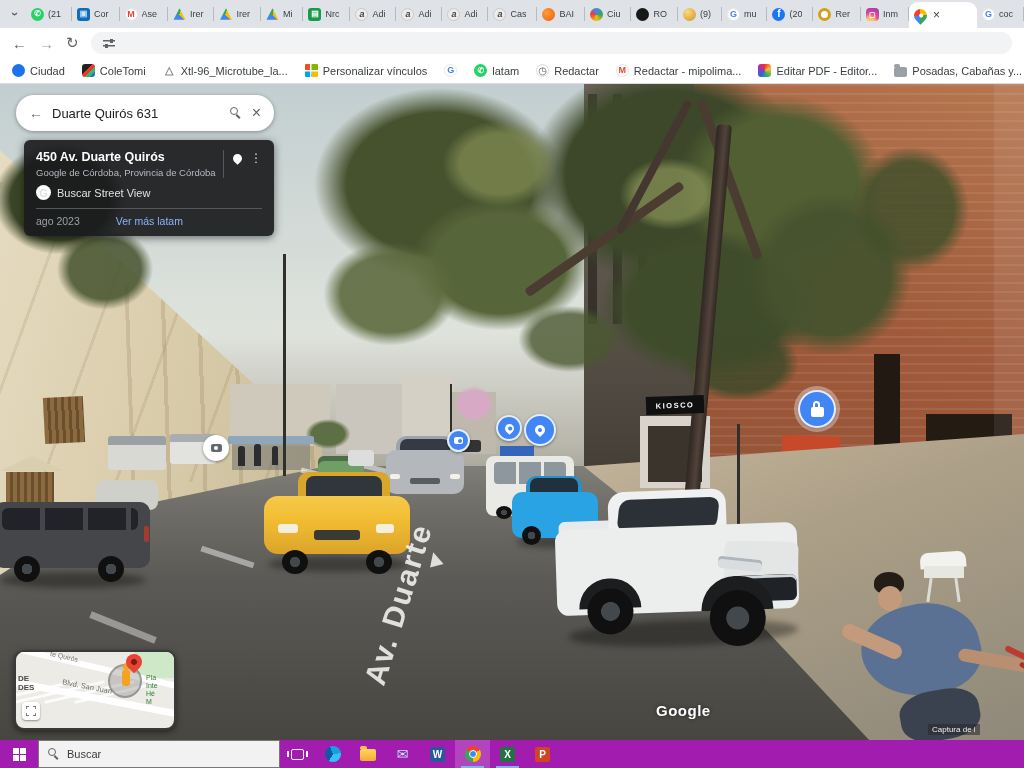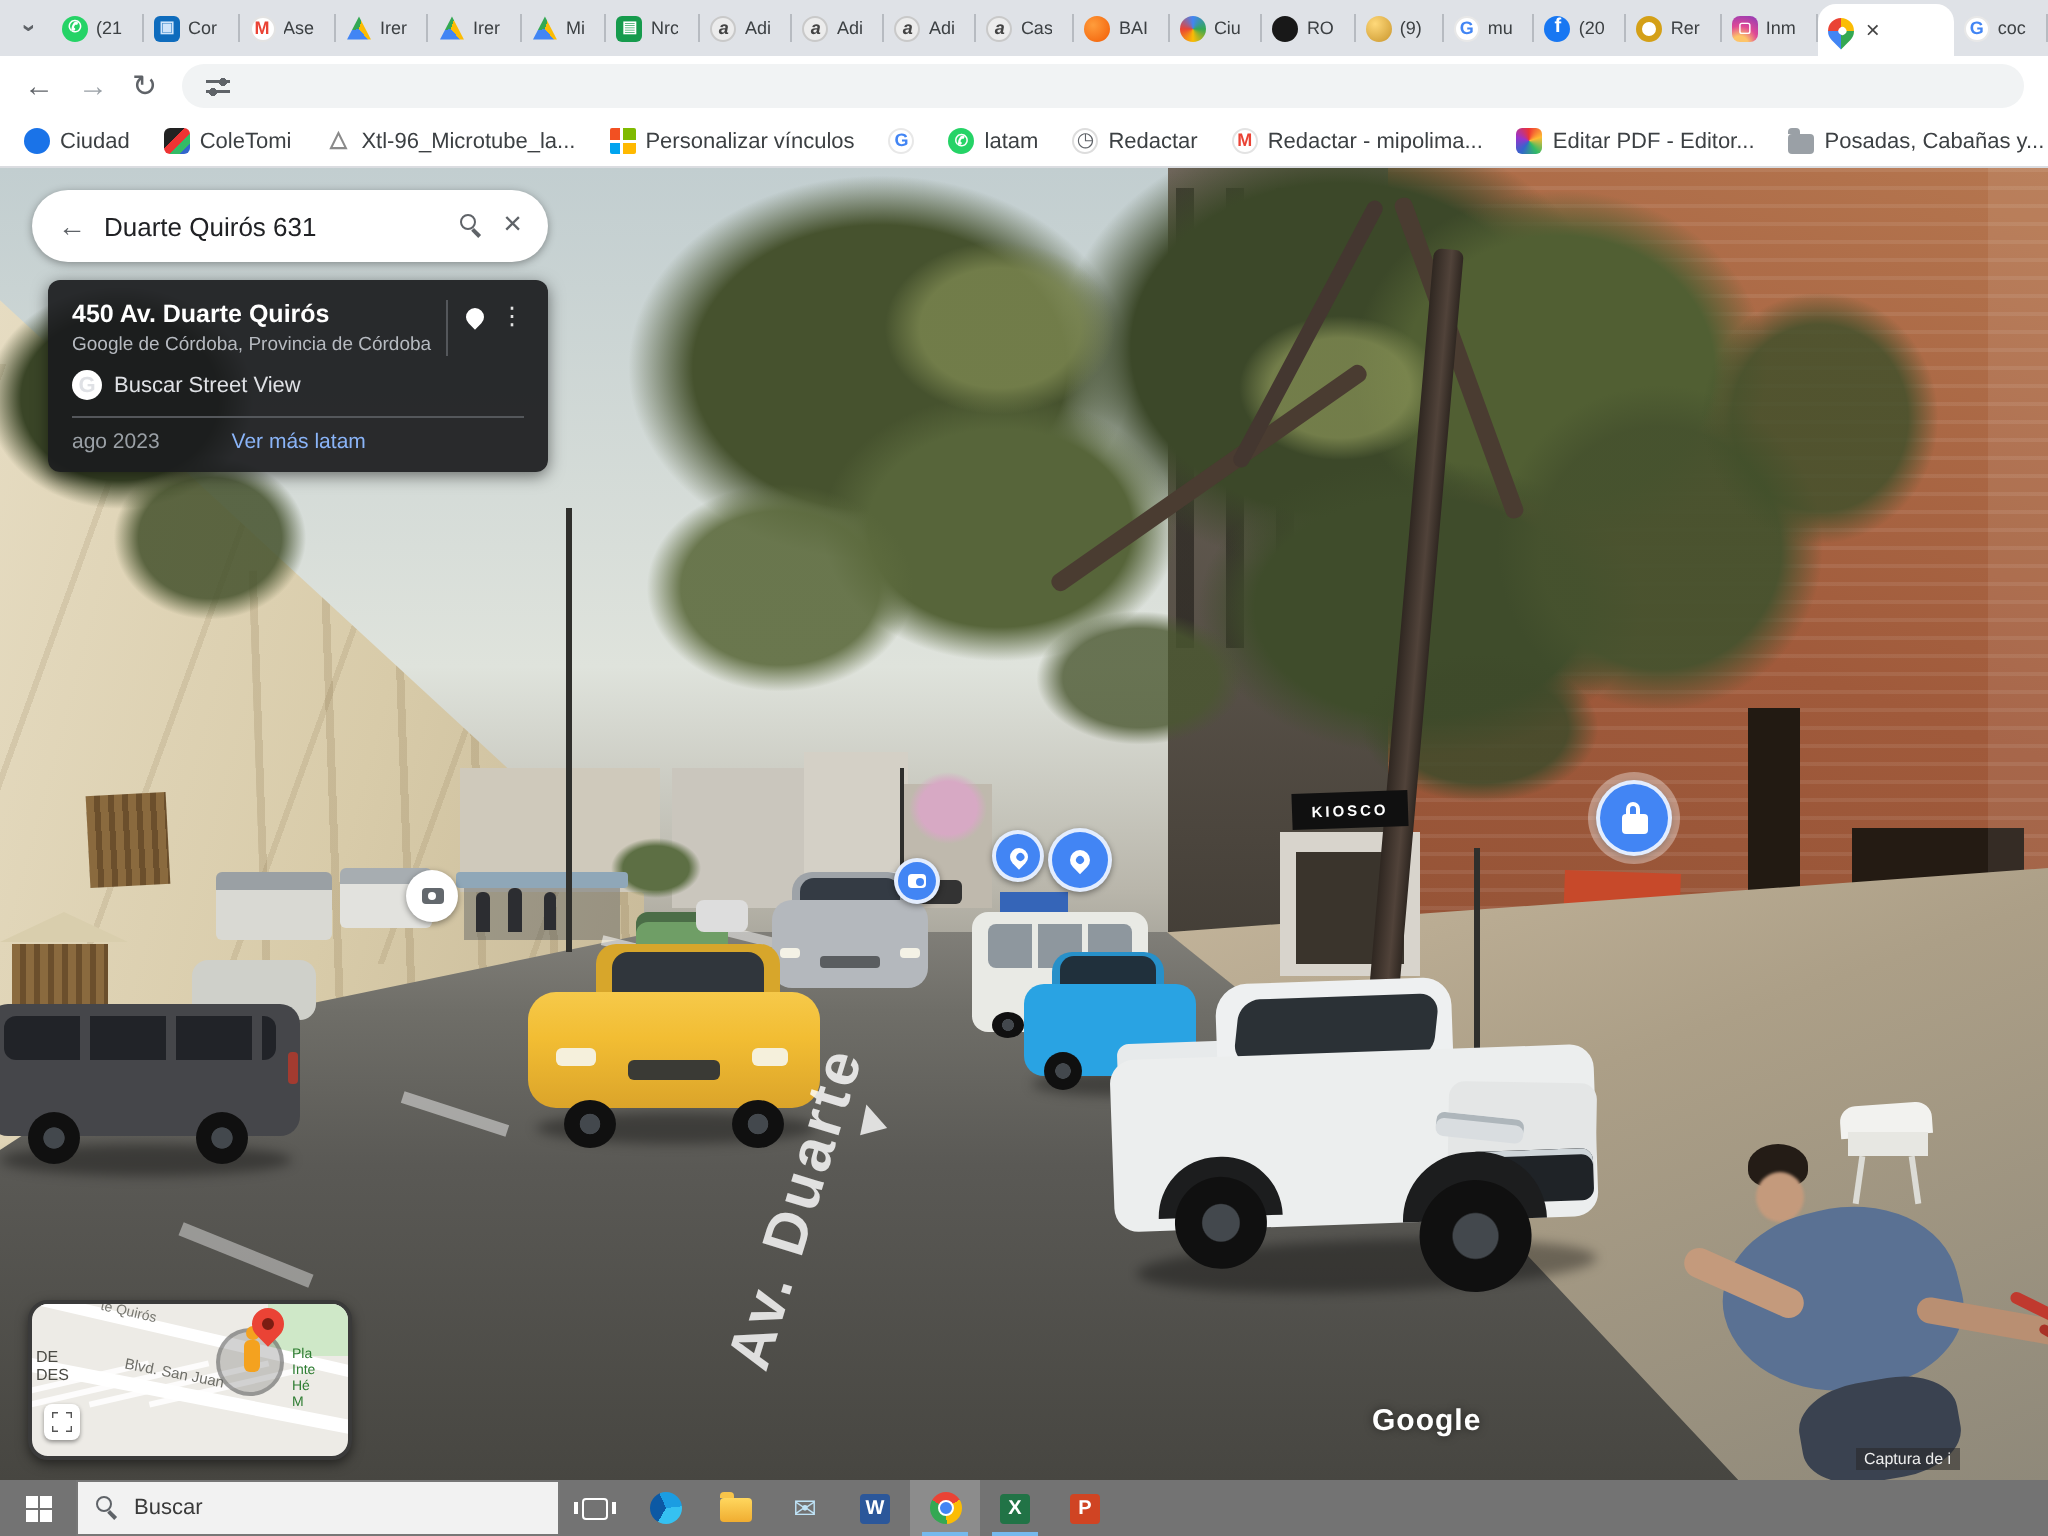--- a/index.html
+++ b/index.html
@@ -92,27 +92,27 @@
   #info-card .prov span{font-size:11px;color:#dfe1e5;}
   #info-card .div{border-top:1px solid #54575b;margin-top:8px;}
   #info-card .foot{display:flex;margin-top:6px;font-size:10.5px;}
   #info-card .date{color:#9aa0a6;}
   #info-card .more{color:#8ab4f8;margin-left:36px;}
   
   #minimap{position:absolute;left:14px;top:566px;width:158px;height:76px;background:#edebe6;border:2px solid #3a3a3a;border-radius:10px;overflow:hidden;box-shadow:0 2px 6px rgba(0,0,0,.5);z-index:28;}
   .street{position:absolute;background:#fff;}
   .mm-lab{position:absolute;color:#76766f;font-size:7px;white-space:nowrap;}
   .expand-btn{position:absolute;left:6px;top:50px;width:18px;height:18px;background:#fff;border-radius:4px;box-shadow:0 1px 2px rgba(0,0,0,.4);display:flex;align-items:center;justify-content:center;}
-  #google-mark{position:absolute;left:686px;top:618px;color:#fff;font-size:15px;font-weight:bold;letter-spacing:.5px;text-shadow:0 0 4px rgba(0,0,0,.5);z-index:20;}
+  #google-mark{position:absolute;left:656px;top:618px;color:#fff;font-size:15px;font-weight:bold;letter-spacing:.5px;text-shadow:0 0 4px rgba(0,0,0,.5);z-index:20;}
   #capture-note{position:absolute;left:928px;top:640px;font-size:8px;color:#eee;background:rgba(40,40,40,.55);padding:1px 4px;white-space:nowrap;z-index:20;}
   .road-label{position:absolute;left:340px;top:390px;width:170px;height:250px;z-index:6;}
   .road-label span{position:absolute;left:18px;top:205px;transform:rotate(-73deg);transform-origin:0 0;font-size:30px;font-weight:bold;color:rgba(255,255,255,.82);white-space:nowrap;letter-spacing:2px;}
   .sign{position:absolute;display:flex;align-items:center;justify-content:center;}
   
-  #taskbar{position:relative;width:1024px;height:28px;background:#737373;display:flex;align-items:stretch;}
+  #taskbar{position:relative;width:1024px;height:28px;background:#a21caf;display:flex;align-items:stretch;}
   #start-btn{width:38px;display:flex;align-items:center;justify-content:center;}
   .win-logo{width:13px;height:13px;background:
     linear-gradient(#fff,#fff) 0 0/6px 6px no-repeat,
     linear-gradient(#fff,#fff) 7px 0/6px 6px no-repeat,
     linear-gradient(#fff,#fff) 0 7px/6px 6px no-repeat,
     linear-gradient(#fff,#fff) 7px 7px/6px 6px no-repeat;}
   #tb-search{width:242px;background:#f2f2f2;border:1px solid #777;box-sizing:border-box;display:flex;align-items:center;gap:7px;padding:0 9px;font-size:11px;color:#3a3a3a;}
   #taskbar-apps{display:flex;align-items:stretch;}
   .tk-app{width:35px;display:flex;align-items:center;justify-content:center;position:relative;}
   .tk-app.active{background:rgba(255,255,255,.18);}
@@ -497,21 +497,21 @@
   <div id="minimap">
     <div class="a" style="left:118px;top:0;width:40px;height:26px;background:#cfe8c8;"></div>
     <div class="street" style="left:-8px;top:14px;width:190px;height:6px;transform:rotate(13deg);"></div>
     <div class="street" style="left:-8px;top:44px;width:190px;height:7px;transform:rotate(11deg);"></div>
     <div class="street" style="left:12px;top:-6px;width:3px;height:92px;transform:rotate(77deg);opacity:.85;"></div>
     <div class="street" style="left:42px;top:-6px;width:3px;height:92px;transform:rotate(77deg);opacity:.85;"></div>
     <div class="street" style="left:72px;top:-6px;width:3px;height:92px;transform:rotate(77deg);opacity:.85;"></div>
     <div class="street" style="left:102px;top:-6px;width:3px;height:92px;transform:rotate(77deg);opacity:.85;"></div>
     <div class="mm-lab" style="left:34px;top:1px;transform:rotate(13deg);">te Quirós</div>
     <div class="mm-lab" style="left:46px;top:30px;transform:rotate(11deg);font-size:7.5px;color:#6f6f69;">Blvd. San Juan</div>
-    <div class="mm-lab" style="left:2px;top:22px;font-size:8px;font-weight:normal;color:#4a4a44;line-height:9px;">
+    <div class="mm-lab" style="left:2px;top:22px;font-size:8px;font-weight:bold;color:#4a4a44;line-height:9px;">
       <div>DE</div>
       <div>DES</div>
     </div>
     <div class="mm-lab" style="left:130px;top:22px;color:#2e7d32;line-height:8px;">
       <div>Pla</div>
       <div>Inte</div>
       <div>Hé</div>
       <div>M</div>
     </div>
     <div class="a" style="left:92px;top:12px;width:34px;height:34px;border-radius:50%;background:rgba(110,110,110,.3);border:2px solid rgba(80,80,80,.4);box-sizing:border-box;"></div>

